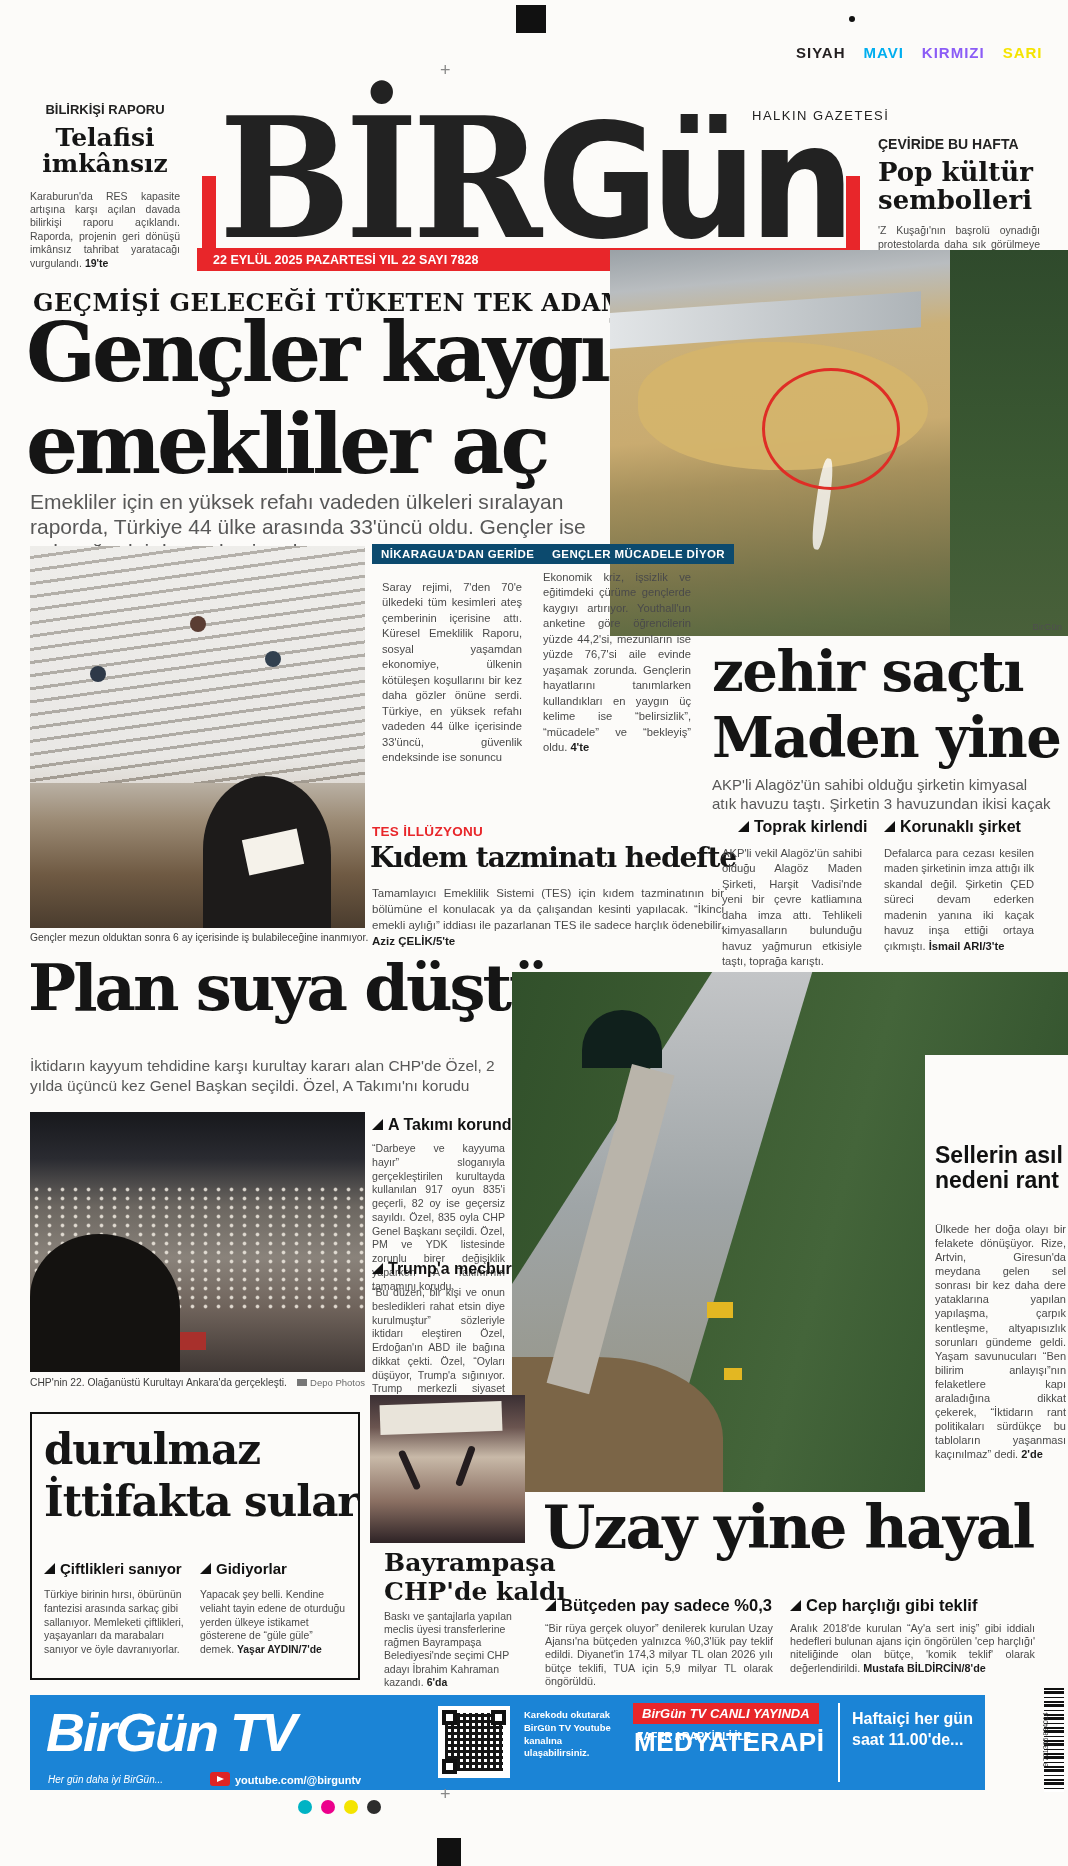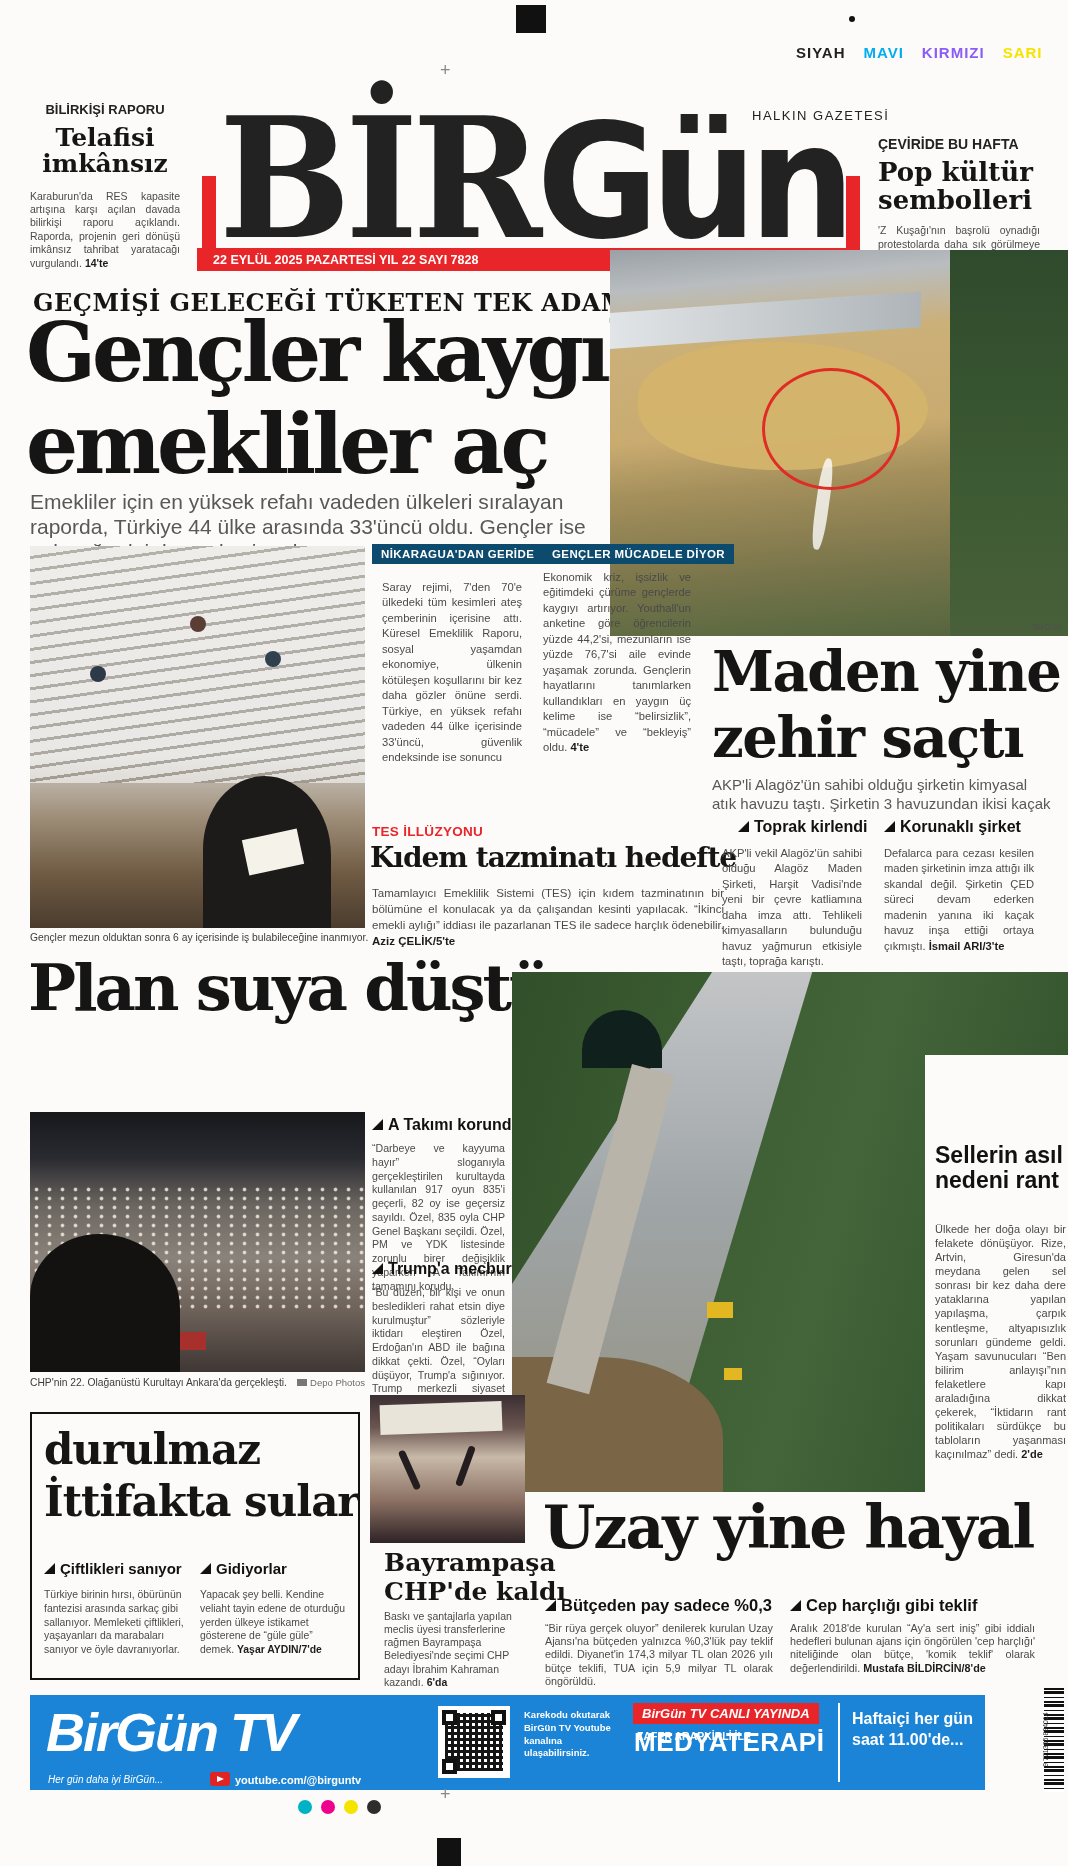--- a/index.html
+++ b/index.html
@@ -74,21 +74,21 @@
     <span style="color: rgb(0, 174, 239);">MAVI</span>
     <span style="color: #8b5cf6;">KIRMIZI</span>
     <span style="color: rgb(245, 228, 0);">SARI</span>
   </div>
 
   <div class="abs" style="left:30px;top:102px;width:150px;">
     <div style="font-weight:bold;font-size:13px;text-align:center;">BİLİRKİŞİ RAPORU</div>
     <div class="headline" style="font-size:25px;text-align:center;line-height:1.05;margin-top:8px;">Telafisi imkânsız</div>
     <p class="smalltxt just" style="margin:12px 0 0 0;">
       <span>Karaburun'da RES kapasite artışına karşı açılan davada bilirkişi raporu açıklandı. Raporda, projenin geri dönüşü imkânsız tahribat yaratacağı vurgulandı.</span>
-      <b>14'te</b>
+      <b>19'te</b>
     </p>
   </div>
 
   <div class="abs" style="left:202px;top:176px;width:14px;height:74px;background:#e8262a;"></div>
   <div class="abs" id="logo" style="left:219px;top:96px;">
     <span class="l-serif">BİR</span><span class="l-sans">Gün</span>
   </div>
   <div class="abs" style="left:846px;top:176px;width:14px;height:74px;background:#e8262a;"></div>
   <div class="abs" style="left:752px;top:108px;font-size:13px;letter-spacing:1.5px;color:#222;">HALKIN GAZETESİ</div>
 
@@ -142,33 +142,34 @@
   </p>
 
   <div class="abs kick-red" style="left:372px;top:824px;color:#e8262a;">TES İLLÜZYONU</div>
   <div class="abs headline" style="left:370px;top:841px;font-size:28px;letter-spacing:-1px;">Kıdem tazminatı hedefte</div>
   <p class="abs bodytxt just" style="left:372px;top:886px;width:352px;margin:0;font-size:11.5px;">
     <span>Tamamlayıcı Emeklilik Sistemi (TES) için kıdem tazminatının bir bölümüne el konulacak ya da çalışandan kesinti yapılacak. “İkinci emekli aylığı” iddiası ile pazarlanan TES ile sadece harçlık ödenebilir.</span>
     <b>Aziz ÇELİK/5'te</b>
   </p>
 
   <div class="abs" style="left:712px;top:638px;">
+    <div class="headline" style="font-size:56px;line-height:66px;letter-spacing:-1.5px;">zehir saçtı</div>
     <div class="headline" style="font-size:56px;line-height:66px;letter-spacing:-1.5px;">Maden yine</div>
-    <div class="headline" style="font-size:56px;line-height:66px;letter-spacing:-1.5px;">zehir saçtı</div>
   </div>
   <div class="abs deck" style="left:712px;top:776px;width:340px;font-size:15px;line-height:1.25;">AKP'li Alagöz'ün sahibi olduğu şirketin kimyasal atık havuzu taştı. Şirketin 3 havuzundan ikisi kaçak</div>
   <div class="abs subhead" style="left:738px;top:818px;"><span class="tri"></span><span>Toprak kirlendi</span></div>
   <p class="abs bodytxt just" style="left:722px;top:846px;width:140px;margin:0;">AKP'li vekil Alagöz'ün sahibi olduğu Alagöz Maden Şirketi, Harşit Vadisi'nde yeni bir çevre katliamına daha imza attı. Tehlikeli kimyasalların bulunduğu havuz yağmurun etkisiyle taştı, toprağa karıştı.</p>
   <div class="abs subhead" style="left:884px;top:818px;"><span class="tri"></span><span>Korunaklı şirket</span></div>
   <p class="abs bodytxt just" style="left:884px;top:846px;width:150px;margin:0;">
     <span>Defalarca para cezası kesilen maden şirketinin imza attığı ilk skandal değil. Şirketin ÇED süreci devam ederken madenin yanına iki kaçak havuz inşa ettiği ortaya çıkmıştı.</span>
     <b>İsmail ARI/3'te</b>
   </p>
 
   <div class="abs headline" style="left:28px;top:950px;font-size:64px;letter-spacing:-3px;">Plan suya düştü</div>
+  <div class="abs deck" style="left:30px;top:1056px;width:490px;font-size:15.5px;line-height:1.3;">İktidarın kayyum tehdidine karşı kurultay kararı alan CHP'de Özel, 2 yılda üçüncü kez Genel Başkan seçildi. Özel, A Takımı'nı korudu</div>
 
   <div class="ph" id="congress-photo" style="left:30px;top:1112px;width:335px;height:260px;">
     <div class="crowd"></div>
     <div class="flagred" style="left:40px;bottom:40px;width:34px;height:22px;"></div>
     <div class="flagred" style="left:150px;bottom:22px;width:26px;height:18px;"></div>
     <div class="fig2"></div>
   </div>
   <div class="abs" style="left:30px;top:1377px;width:335px;display:flex;justify-content:space-between;align-items:baseline;">
     <span class="caption">CHP'nin 22. Olağanüstü Kurultayı Ankara'da gerçekleşti.</span>
     <span class="credit" style="white-space:nowrap;"><span style="display:inline-block;width:10px;height:7px;background:#777;margin-right:3px;"></span><span>Depo Photos</span></span>

